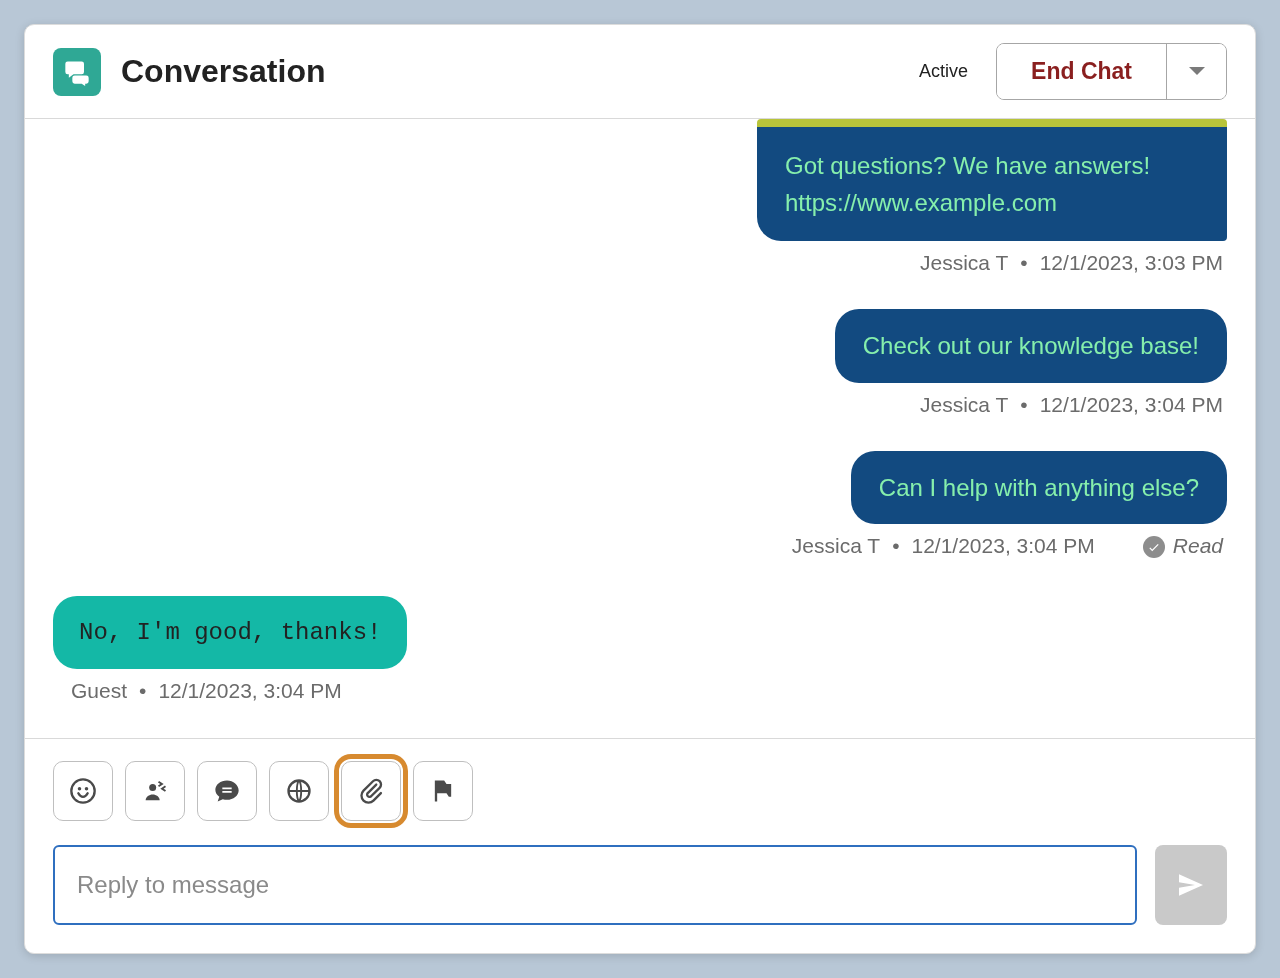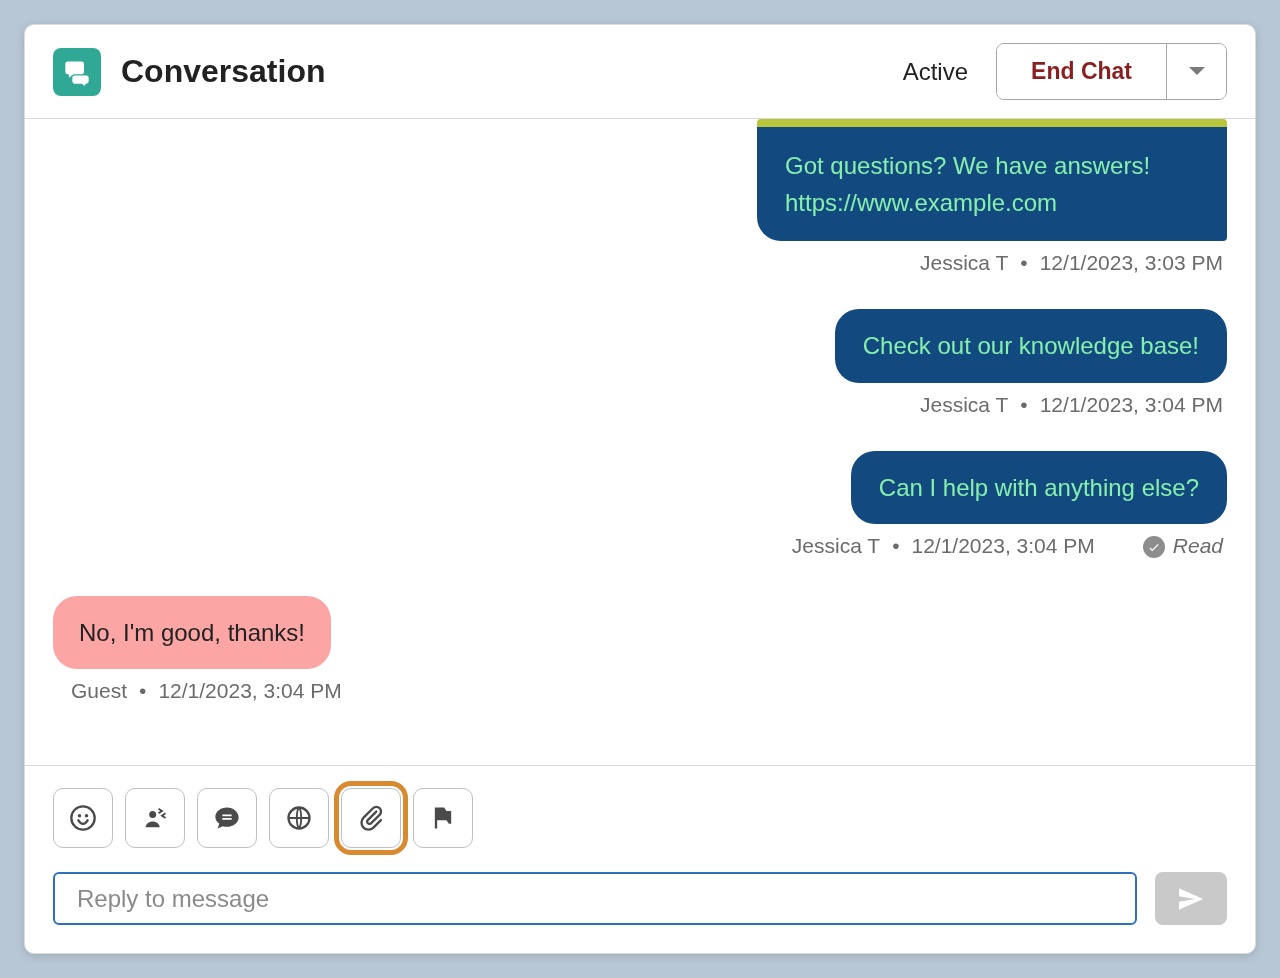--- a/index.html
+++ b/index.html
@@ -36,21 +36,21 @@
     flex-shrink: 0;
   }
   .header-icon svg { width: 28px; height: 28px; fill: #fff; }
   .header-title {
     font-size: 32px;
     font-weight: 700;
     color: #222;
     flex: 1;
   }
   .header-status {
-    font-size: 24px;
+    font-size: 18px;
     color: #222;
     margin-right: 28px;
   }
   .split-button {
     display: flex;
     border: 1px solid #a6a6a6;
     border-radius: 8px;
     overflow: hidden;
   }
   .split-button .main {
@@ -128,26 +128,27 @@
     width: 22px; height: 22px; border-radius: 50%; background: #8d8d8d;
     display: flex; align-items: center; justify-content: center;
   }
   .status-read .check-circ svg { width: 14px; height: 14px; fill: #fff; }
   .status-read .read-text { font-style: italic; color: #6b6b6b; }
 
   .gap-md { margin-top: 34px; }
   .gap-lg { margin-top: 38px; }
 
   .bubble-guest {
-    background: #fca5a5;
+    background: #14b8a6;
     color: #222;
     font-size: 24px;
     line-height: 1.4;
     padding: 20px 26px;
     border-radius: 24px;
+    font-family: Liberation Mono, monospace;
   }
 
   
   .footer {
     border-top: 1px solid #d9d9d9;
     padding: 22px 28px 28px 28px;
   }
   .toolbar {
     display: flex;
     gap: 12px;
@@ -168,21 +169,21 @@
     outline-offset: 2px;
     border-radius: 10px;
   }
   .input-row {
     display: flex;
     gap: 18px;
     align-items: stretch;
   }
   .reply-input {
     flex: 1;
-    height: 53px;
+    height: 80px;
     border: 2px solid #2f6fbf;
     border-radius: 6px;
     padding: 0 22px;
     font-size: 24px;
     color: #333;
     outline: none;
   }
   .reply-input::placeholder { color: #8a8a8a; }
   .send-btn {
     width: 72px;

